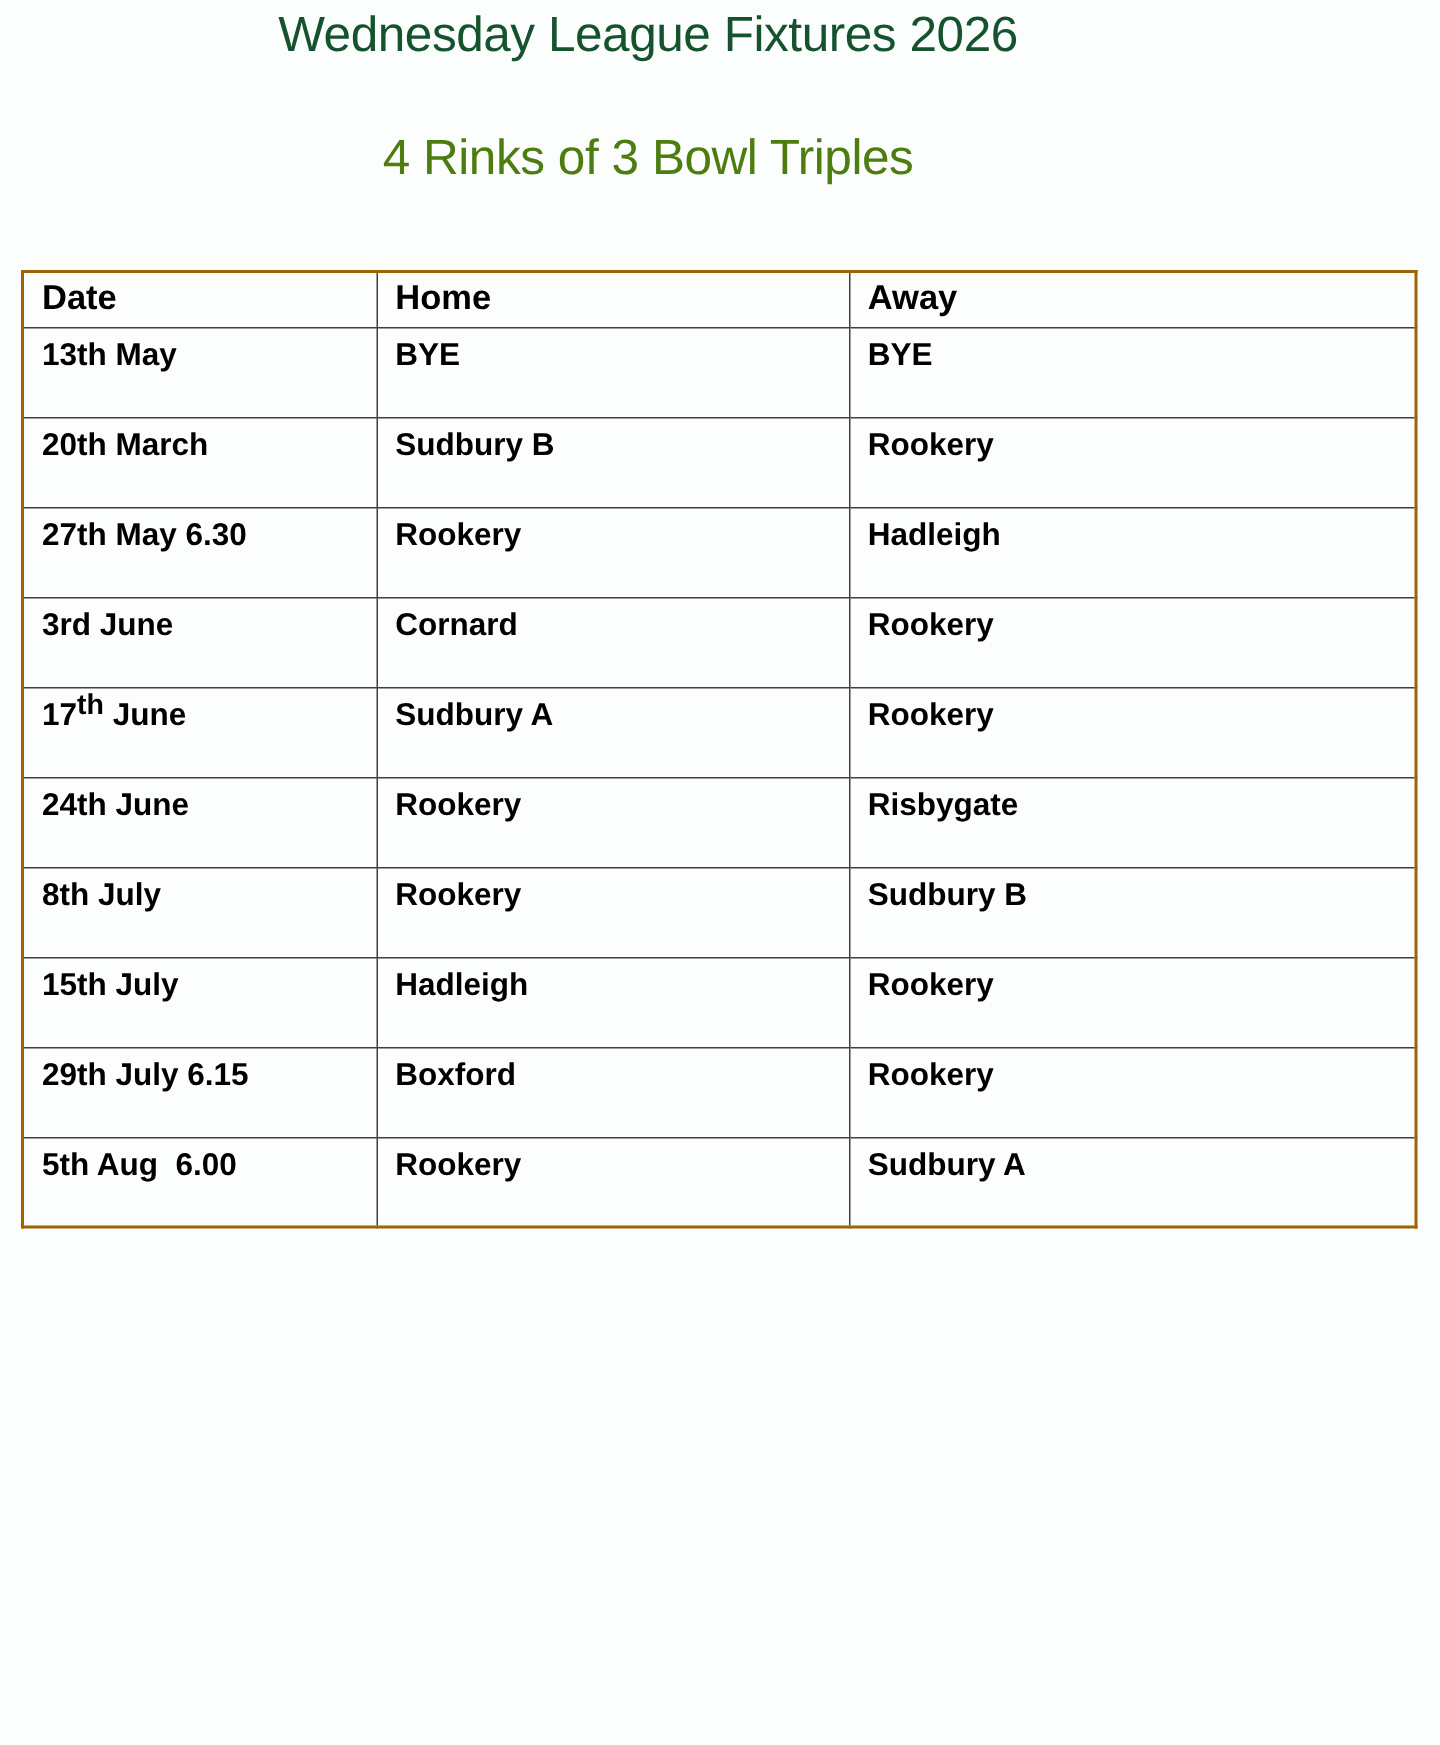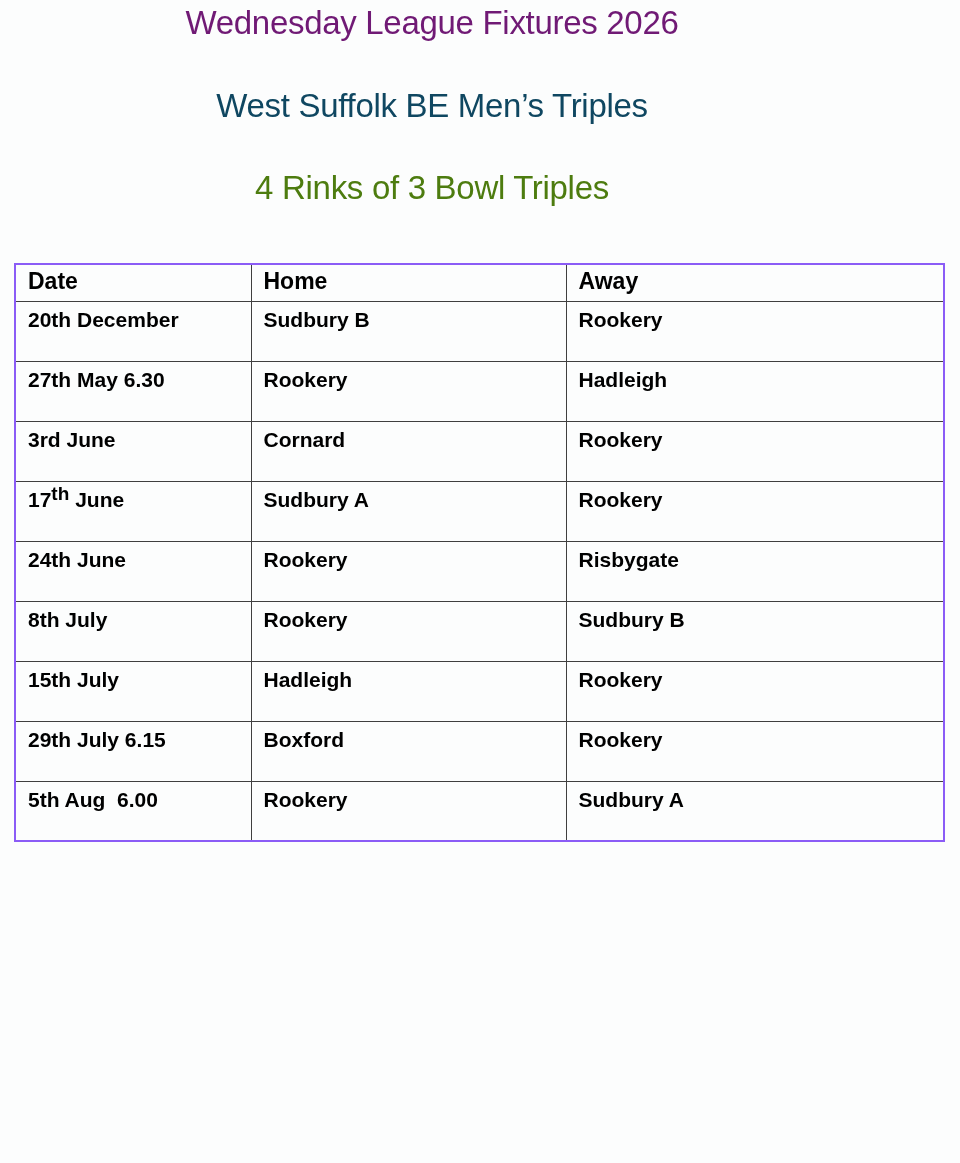--- a/index.html
+++ b/index.html
@@ -46,21 +46,21 @@
   table.fixtures td {
     border: 1px solid #3f3f3f;
     vertical-align: top;
     text-align: left;
     color: #000;
     font-weight: 700;
     overflow: hidden;
     white-space: pre;
   }
   table.fixtures {
-    border: 2px solid #8b5cf6;
+    border: 2px solid #a16207;
   }
   table.fixtures th {
     height: 37px;
     font-size: 23px;
     padding: 3px 4px 0 12px;
     box-sizing: border-box;
   }
   table.fixtures td {
     height: 60px;
     font-size: 21px;
@@ -70,41 +70,45 @@
   table.fixtures td sup {
     font-size: 19px;
     line-height: 0;
     vertical-align: 7px;
   }
 </style>
 </head>
 <body>
 
 <div class="headings">
-  <h1 class="doc-heading h1" style="color: #701a75;">Wednesday League Fixtures 2026</h1>
-  <h2 class="doc-heading h2" style="color: rgb(15, 71, 97);">West Suffolk BE Men’s Triples</h2>
+  <h1 class="doc-heading h1" style="color: #14532d;">Wednesday League Fixtures 2026</h1>
   <h3 class="doc-heading h3" style="color: #4d7c0f;">4 Rinks of 3 Bowl Triples</h3>
 </div>
 
 <table class="fixtures">
   <colgroup>
     <col class="col-date">
     <col class="col-home">
     <col class="col-away">
   </colgroup>
   <thead>
     <tr>
       <th>Date</th>
       <th>Home</th>
       <th>Away</th>
     </tr>
   </thead>
   <tbody id="fixtures-body">
       <tr>
-        <td>20th December</td>
+        <td>13th May</td>
+        <td>BYE</td>
+        <td>BYE</td>
+      </tr>
+      <tr>
+        <td>20th March</td>
         <td>Sudbury B</td>
         <td>Rookery</td>
       </tr>
       <tr>
         <td>27th May 6.30</td>
         <td>Rookery</td>
         <td>Hadleigh</td>
       </tr>
       <tr>
         <td>3rd June</td>

